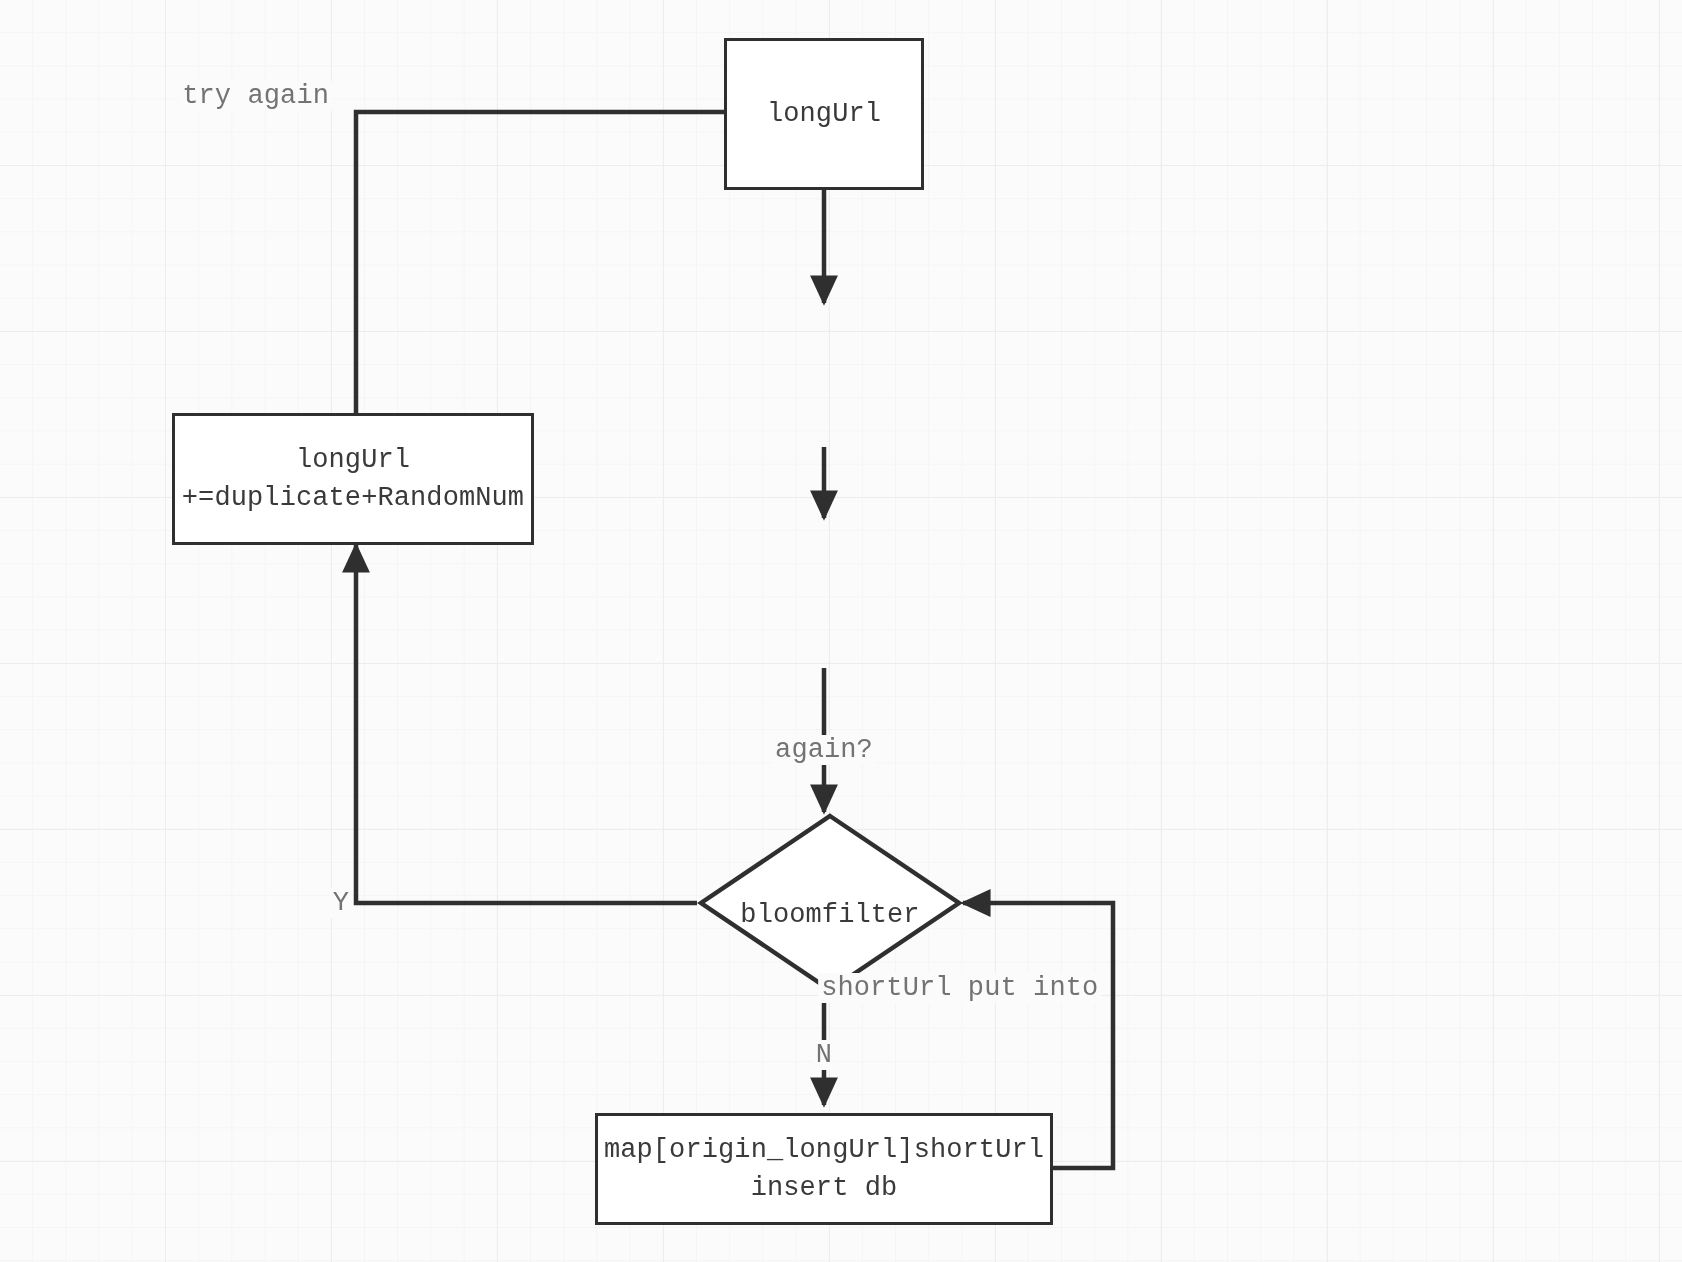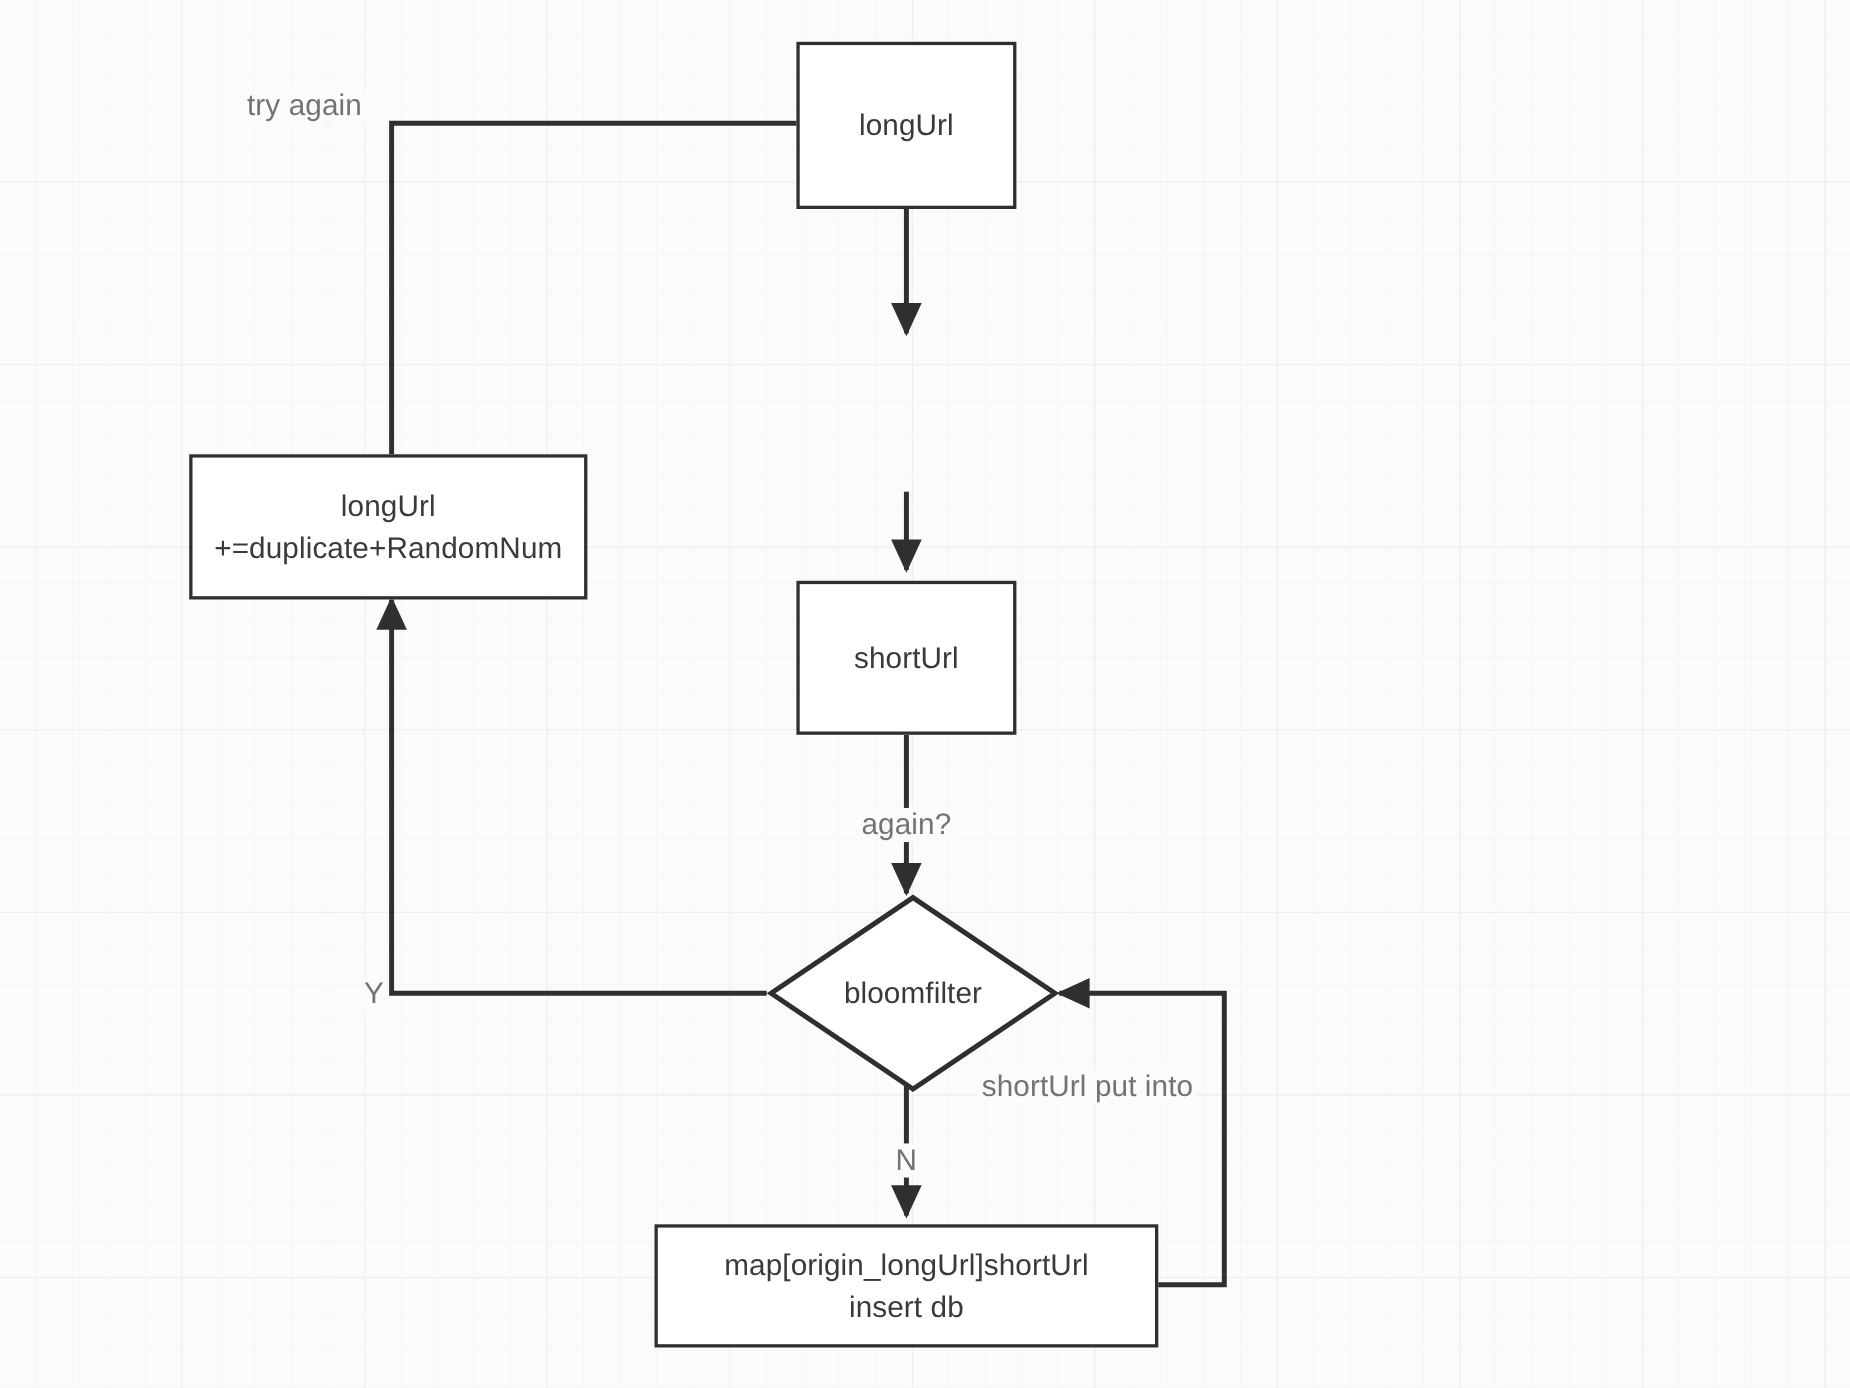--- a/index.html
+++ b/index.html
@@ -16,20 +16,21 @@
     height: 1262px;
     overflow: hidden;
     background-color: #fbfbfb;
     background-image:
       linear-gradient(to right, #ededed 1px, transparent 1px),
       linear-gradient(to bottom, #ededed 1px, transparent 1px),
       linear-gradient(to right, #f5f5f5 1px, transparent 1px),
       linear-gradient(to bottom, #f5f5f5 1px, transparent 1px);
     background-size: 166px 166px, 166px 166px, 33.2px 33.2px, 33.2px 33.2px;
     background-position: -1px -1px, -1px -1px, -1px -1px, -1px -1px;
+    font-family: Liberation Mono, monospace;
   }
   svg.edges {
     position: absolute;
     left: 0;
     top: 0;
     width: 1682px;
     height: 1262px;
     pointer-events: none;
   }
   .node {
@@ -46,21 +47,21 @@
     line-height: 1.42;
     white-space: pre-line;
     letter-spacing: 0.1px;
   }
   .diamond-wrap {
     position: absolute;
   }
   .diamond-label {
     position: absolute;
     left: 0;
-    top: 0;
+    top: 12px;
     width: 100%;
     height: 100%;
     display: flex;
     align-items: center;
     justify-content: center;
     color: #3a3a3a;
     font-size: 27px;
     letter-spacing: 0.1px;
   }
   .edge-label {
@@ -112,23 +113,20 @@
     <g>
       <path d="M 1052 1168 L 1113 1168 L 1113 903 L 963 903" stroke="#2f2f2f" stroke-width="4.5" fill="none" marker-end="url(#arrow)"></path>
     </g>
   </svg>
 
   <div class="node" style="left:724px; top:38px; width:200px; height:152px;">
     <span>longUrl</span>
   </div>
 
 
-  <div class="node" style="left:724px; top:528px; width:200px; height:140px;">
-    <span>shortUrl</span>
-  </div>
 
   <div class="node" style="left:172px; top:413px; width:362px; height:132px;">
     <span>longUrl
 +=duplicate+RandomNum</span>
   </div>
 
   <div class="diamond-wrap" style="left:697px; top:812px; width:266px; height:182px;">
     <svg width="266" height="182" viewBox="0 0 266 182">
       <polygon points="133,4 262,91 133,178 4,91" fill="#ffffff" stroke="#2f2f2f" stroke-width="4.5" stroke-linejoin="miter"></polygon>
     </svg>

